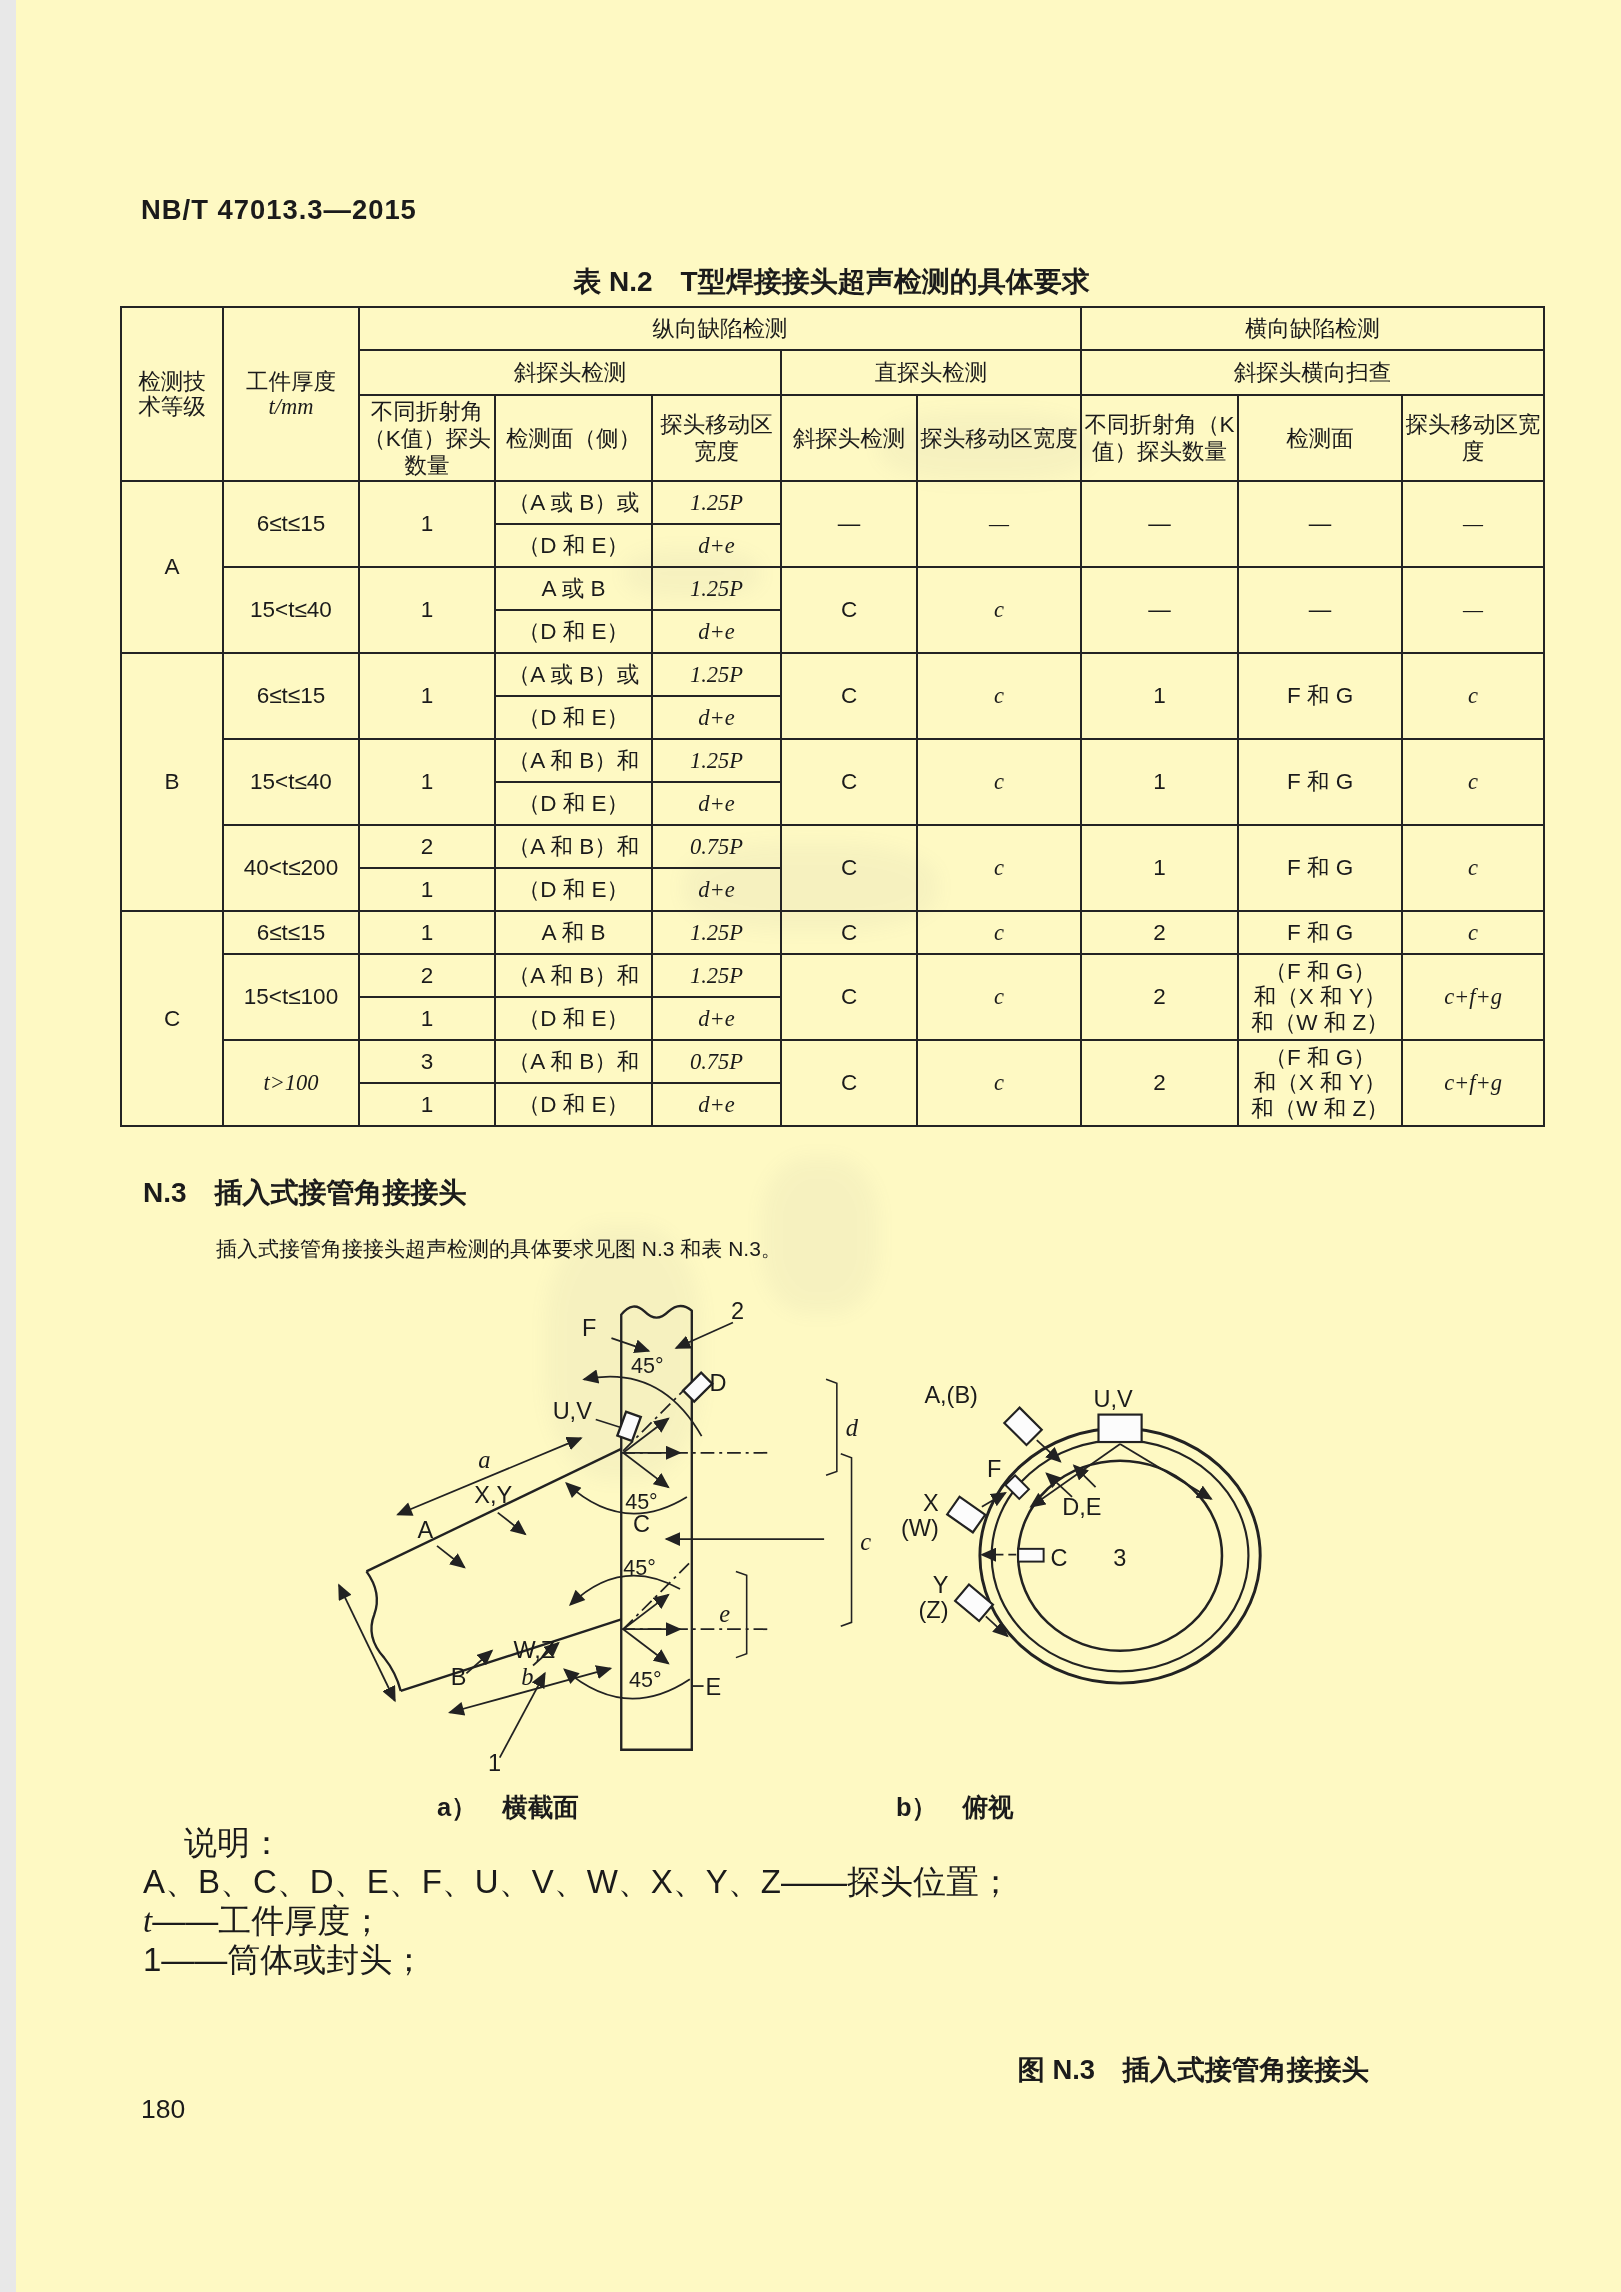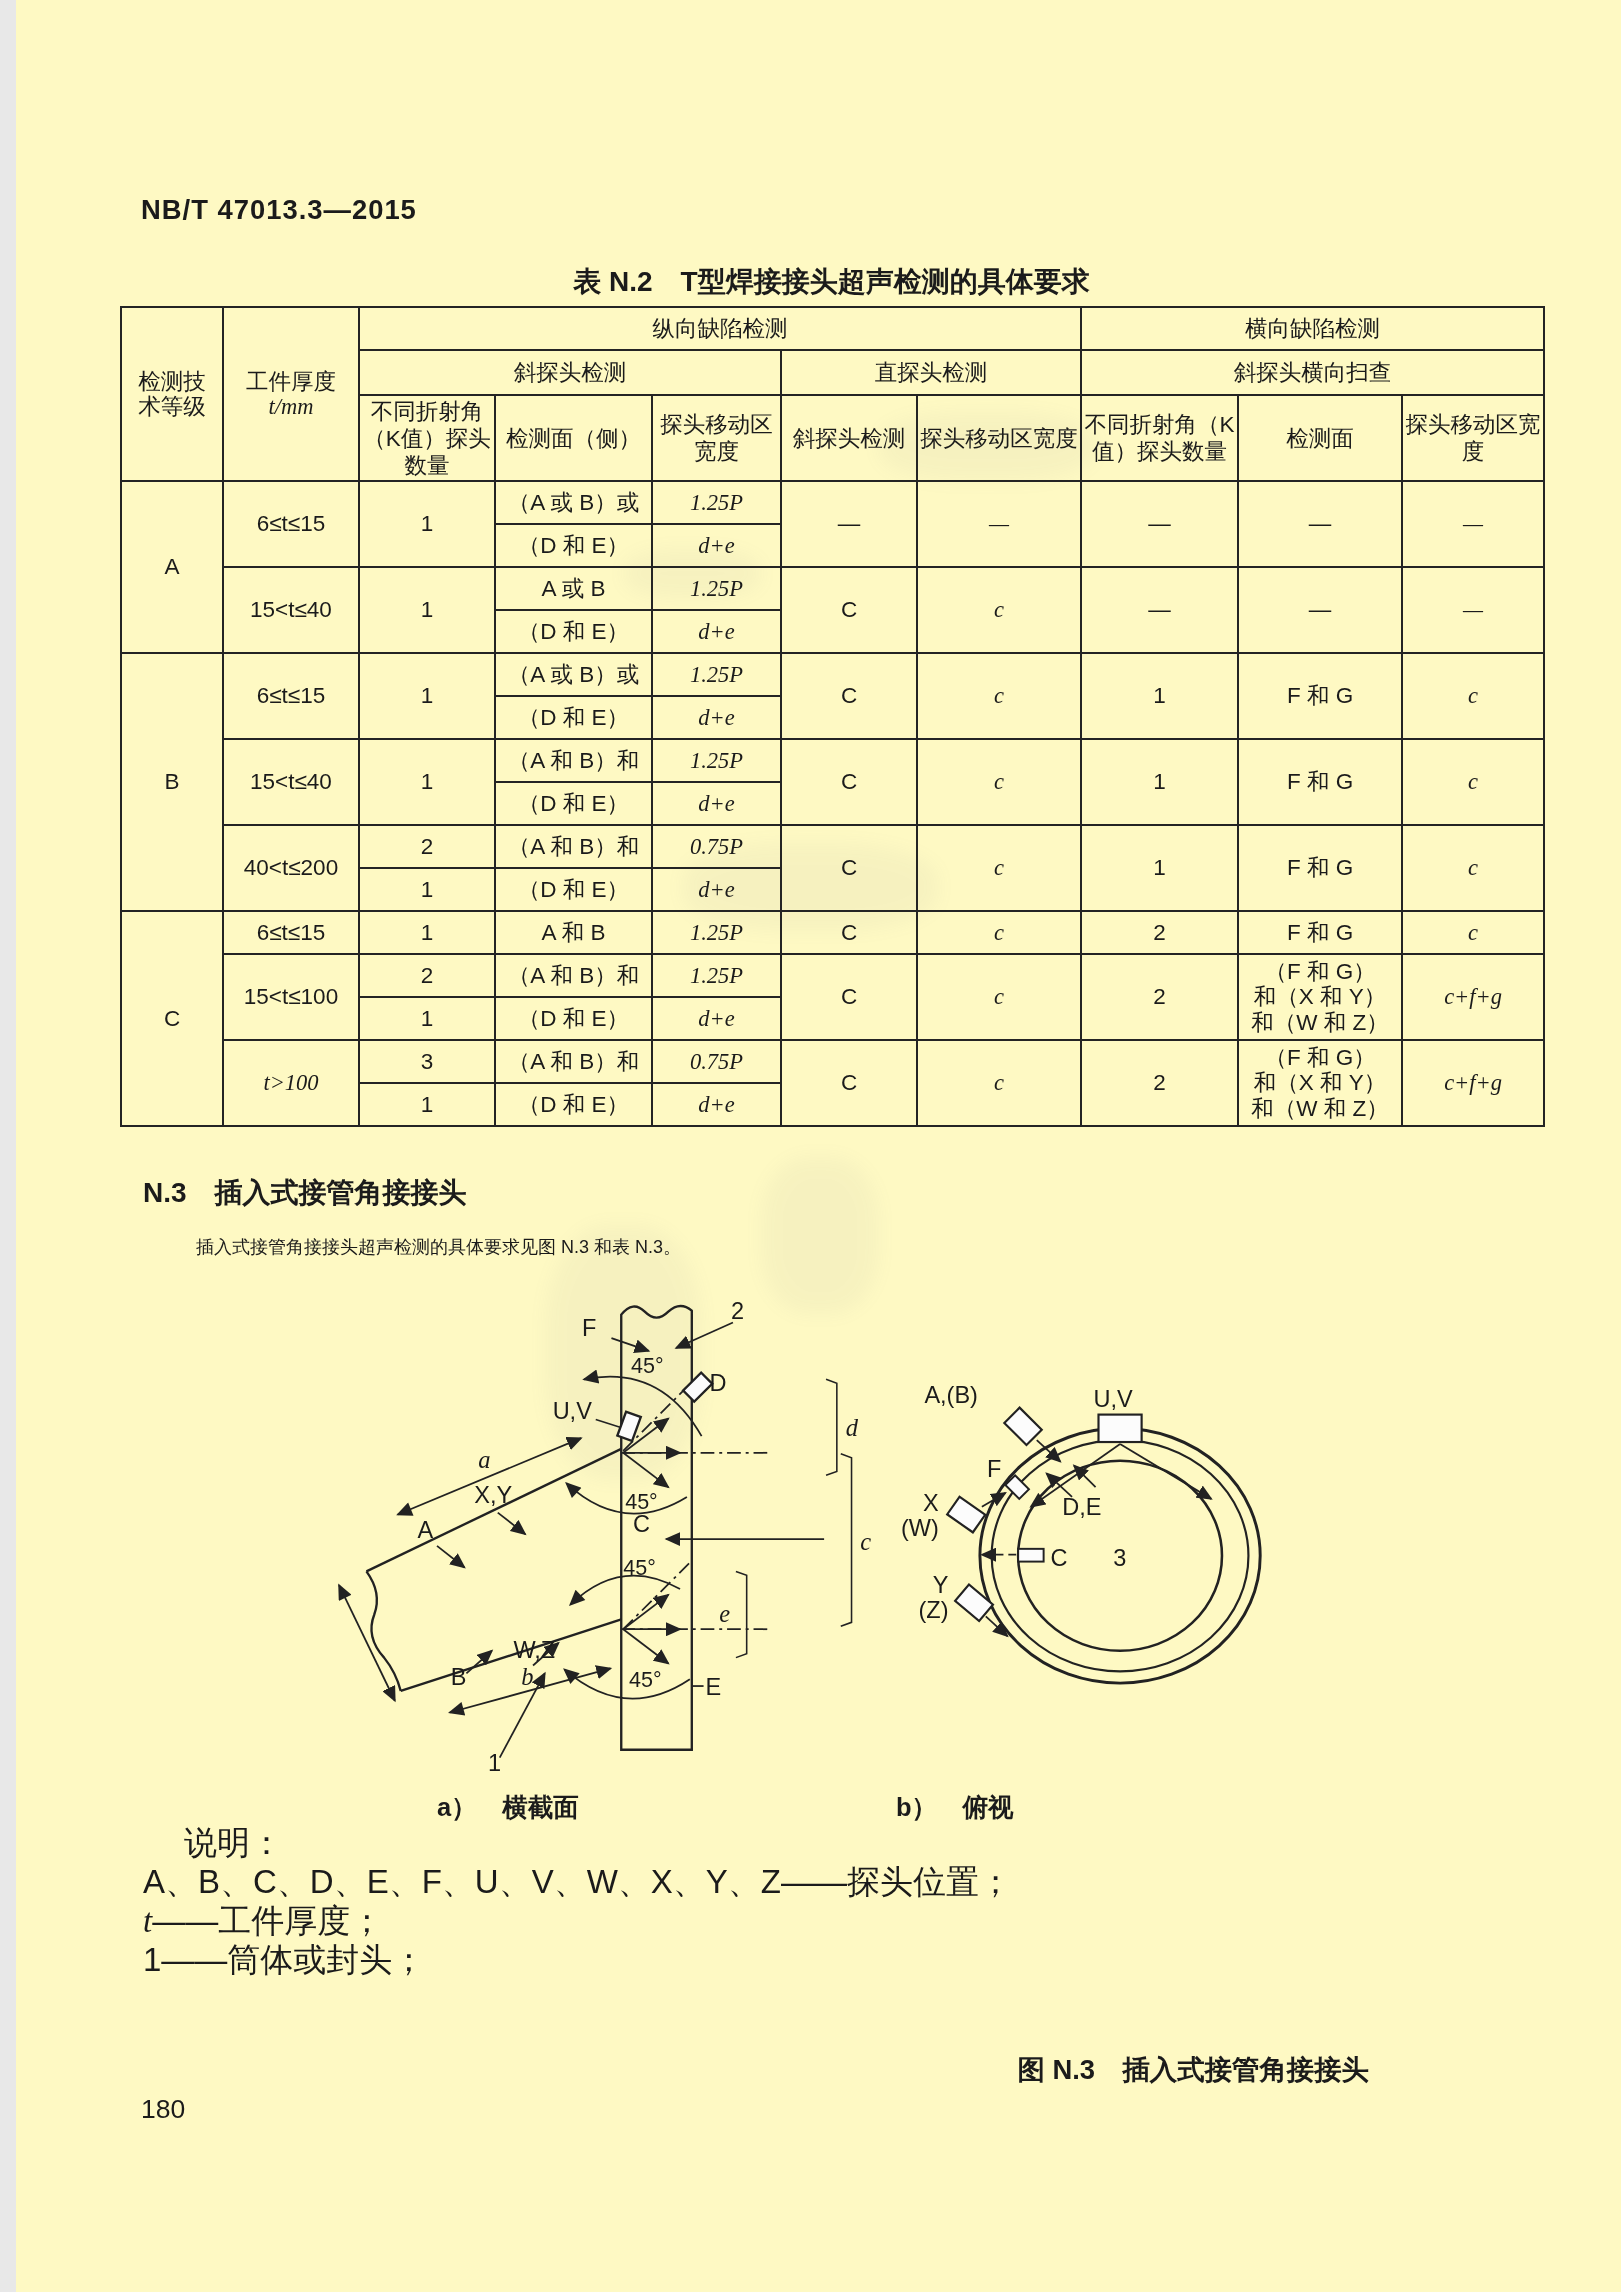--- a/index.html
+++ b/index.html
@@ -17,21 +17,21 @@
   #t2{border-width:2.9px;}
   #t2 th{font-weight:normal;padding:1px 2px;text-align:center;vertical-align:middle;line-height:1.2;}
   #t2 td{padding:1px 2px;text-align:center;vertical-align:middle;line-height:1.15;white-space:nowrap;}
   #t2 .wrap{white-space:normal;}
   #t2 .bl3{border-left-width:2.9px;}
   #t2 .bt3{border-top-width:2.9px;}
   .it{font-family:"Liberation Serif",serif;font-style:italic;}
   .tfl{display:block;line-height:1.13;}
 
   #sec-heading{left:127px;top:1174px;font-size:28px;font-weight:bold;}
-  #sec-para{left:180px;top:1235px;font-size:18px;}
+  #sec-para{left:200px;top:1235px;font-size:21px;}
 
   #fig-svg{position:absolute;left:225px;top:1289px;}
   #fig-svg text{font-size:24px;fill:#1b1b1b;font-family:"Liberation Sans",sans-serif;}
   #fig-svg text.math{font-family:"Liberation Serif",serif;font-style:italic;font-size:25px;}
   #fig-svg text.small{font-size:22px;}
 
   #cap-a{left:421px;top:1790px;font-size:25.5px;font-weight:bold;}
   #cap-b{left:880px;top:1790px;font-size:25.5px;font-weight:bold;}
 
   #legend{left:127px;top:1823px;font-size:33px;}

